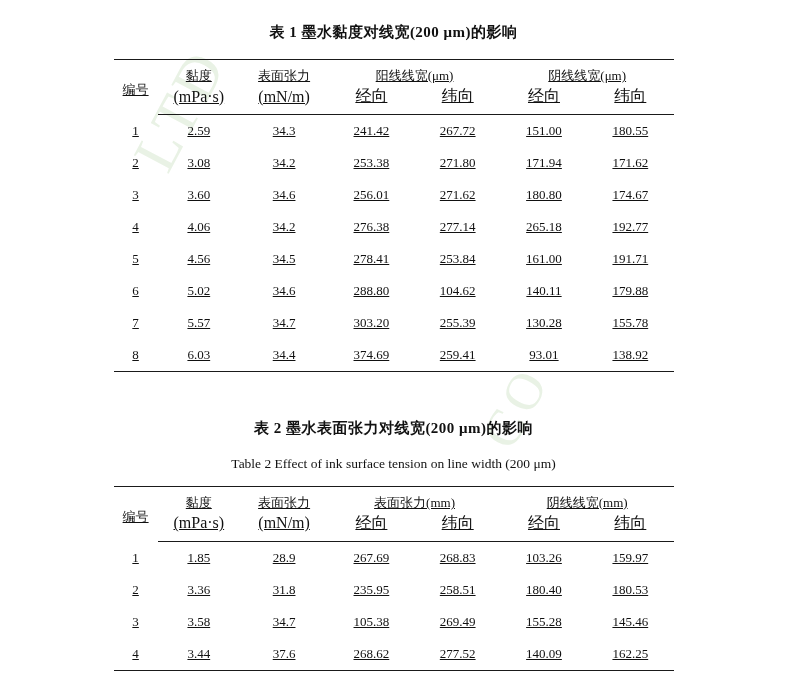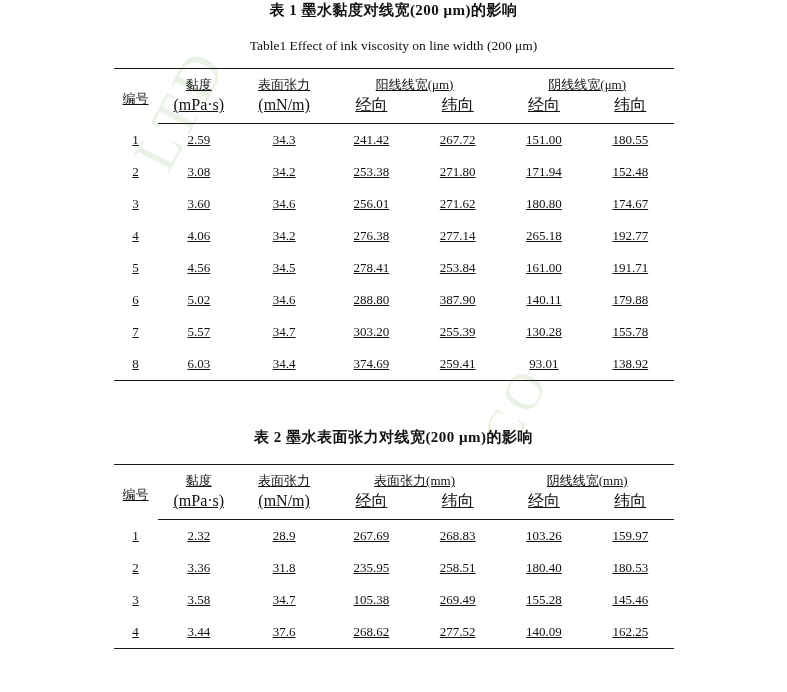--- a/index.html
+++ b/index.html
@@ -43,21 +43,21 @@
     font-size: 52px;
   }
   .content {
     position: relative;
     z-index: 2;
   }
   .table-block {
     margin: 0 auto;
     width: 560px;
   }
-  .block1 { }
+  .block1 { padding-top: 22px; }
   .block2 { padding-top: 46px; }
   .cap-cn {
     text-align: center;
     font-weight: bold;
     font-size: 15px;
     line-height: 1.4;
     margin-bottom: 16px;
     letter-spacing: 0.5px;
   }
   .cap-en {
@@ -110,21 +110,20 @@
 
 <div class="page">
 
   <div class="watermark w1">LTD</div>
   <div class="watermark w2">CO</div>
 
   <div class="content">
 
     <div class="table-block block1">
       <div class="cap-cn">表 1 墨水黏度对线宽(200 μm)的影响</div>
-      <div class="cap-en">Table1 Effect of ink viscosity on line width (200 μm)</div>
 
       <table>
         <thead>
           <tr class="hrow1 rule-top subhead">
             <td class="col-no" rowspan="2">编号</td>
             <td class="col-v">黏度</td>
             <td class="col-s">表面张力</td>
             <td class="spanhead" colspan="2">阳线线宽(μm)</td>
             <td class="spanhead" colspan="2">阴线线宽(μm)</td>
           </tr>
@@ -147,21 +146,21 @@
             <td>151.00</td>
             <td>180.55</td>
           </tr>
           <tr>
             <td>2</td>
             <td>3.08</td>
             <td>34.2</td>
             <td>253.38</td>
             <td>271.80</td>
             <td>171.94</td>
-            <td>152.48</td>
+            <td>171.62</td>
           </tr>
           <tr>
             <td>3</td>
             <td>3.60</td>
             <td>34.6</td>
             <td>256.01</td>
             <td>271.62</td>
             <td>180.80</td>
             <td>174.67</td>
           </tr>
@@ -181,21 +180,21 @@
             <td>278.41</td>
             <td>253.84</td>
             <td>161.00</td>
             <td>191.71</td>
           </tr>
           <tr>
             <td>6</td>
             <td>5.02</td>
             <td>34.6</td>
             <td>288.80</td>
-            <td>387.90</td>
+            <td>104.62</td>
             <td>140.11</td>
             <td>179.88</td>
           </tr>
           <tr>
             <td>7</td>
             <td>5.57</td>
             <td>34.7</td>
             <td>303.20</td>
             <td>255.39</td>
             <td>130.28</td>
@@ -209,20 +208,21 @@
             <td>259.41</td>
             <td>93.01</td>
             <td>138.92</td>
           </tr>
         </tbody>
       </table>
     </div>
 
     <div class="table-block block2">
       <div class="cap-cn">表 2 墨水表面张力对线宽(200 μm)的影响</div>
+      <div class="cap-en">Table 2 Effect of ink surface tension on line width (200 μm)</div>
 
       <table>
         <thead>
           <tr class="hrow1 rule-top subhead">
             <td class="col-no" rowspan="2">编号</td>
             <td class="col-v">黏度</td>
             <td class="col-s">表面张力</td>
             <td class="spanhead" colspan="2">表面张力(mm)</td>
             <td class="spanhead" colspan="2">阴线线宽(mm)</td>
           </tr>
@@ -231,21 +231,21 @@
             <td class="col-s">(mN/m)</td>
             <td class="col-d">经向</td>
             <td class="col-d">纬向</td>
             <td class="col-d">经向</td>
             <td class="col-d">纬向</td>
           </tr>
         </thead>
         <tbody>
           <tr>
             <td>1</td>
-            <td>2.32</td>
+            <td>1.85</td>
             <td>28.9</td>
             <td>267.69</td>
             <td>268.83</td>
             <td>103.26</td>
             <td>159.97</td>
           </tr>
           <tr>
             <td>2</td>
             <td>3.36</td>
             <td>31.8</td>

